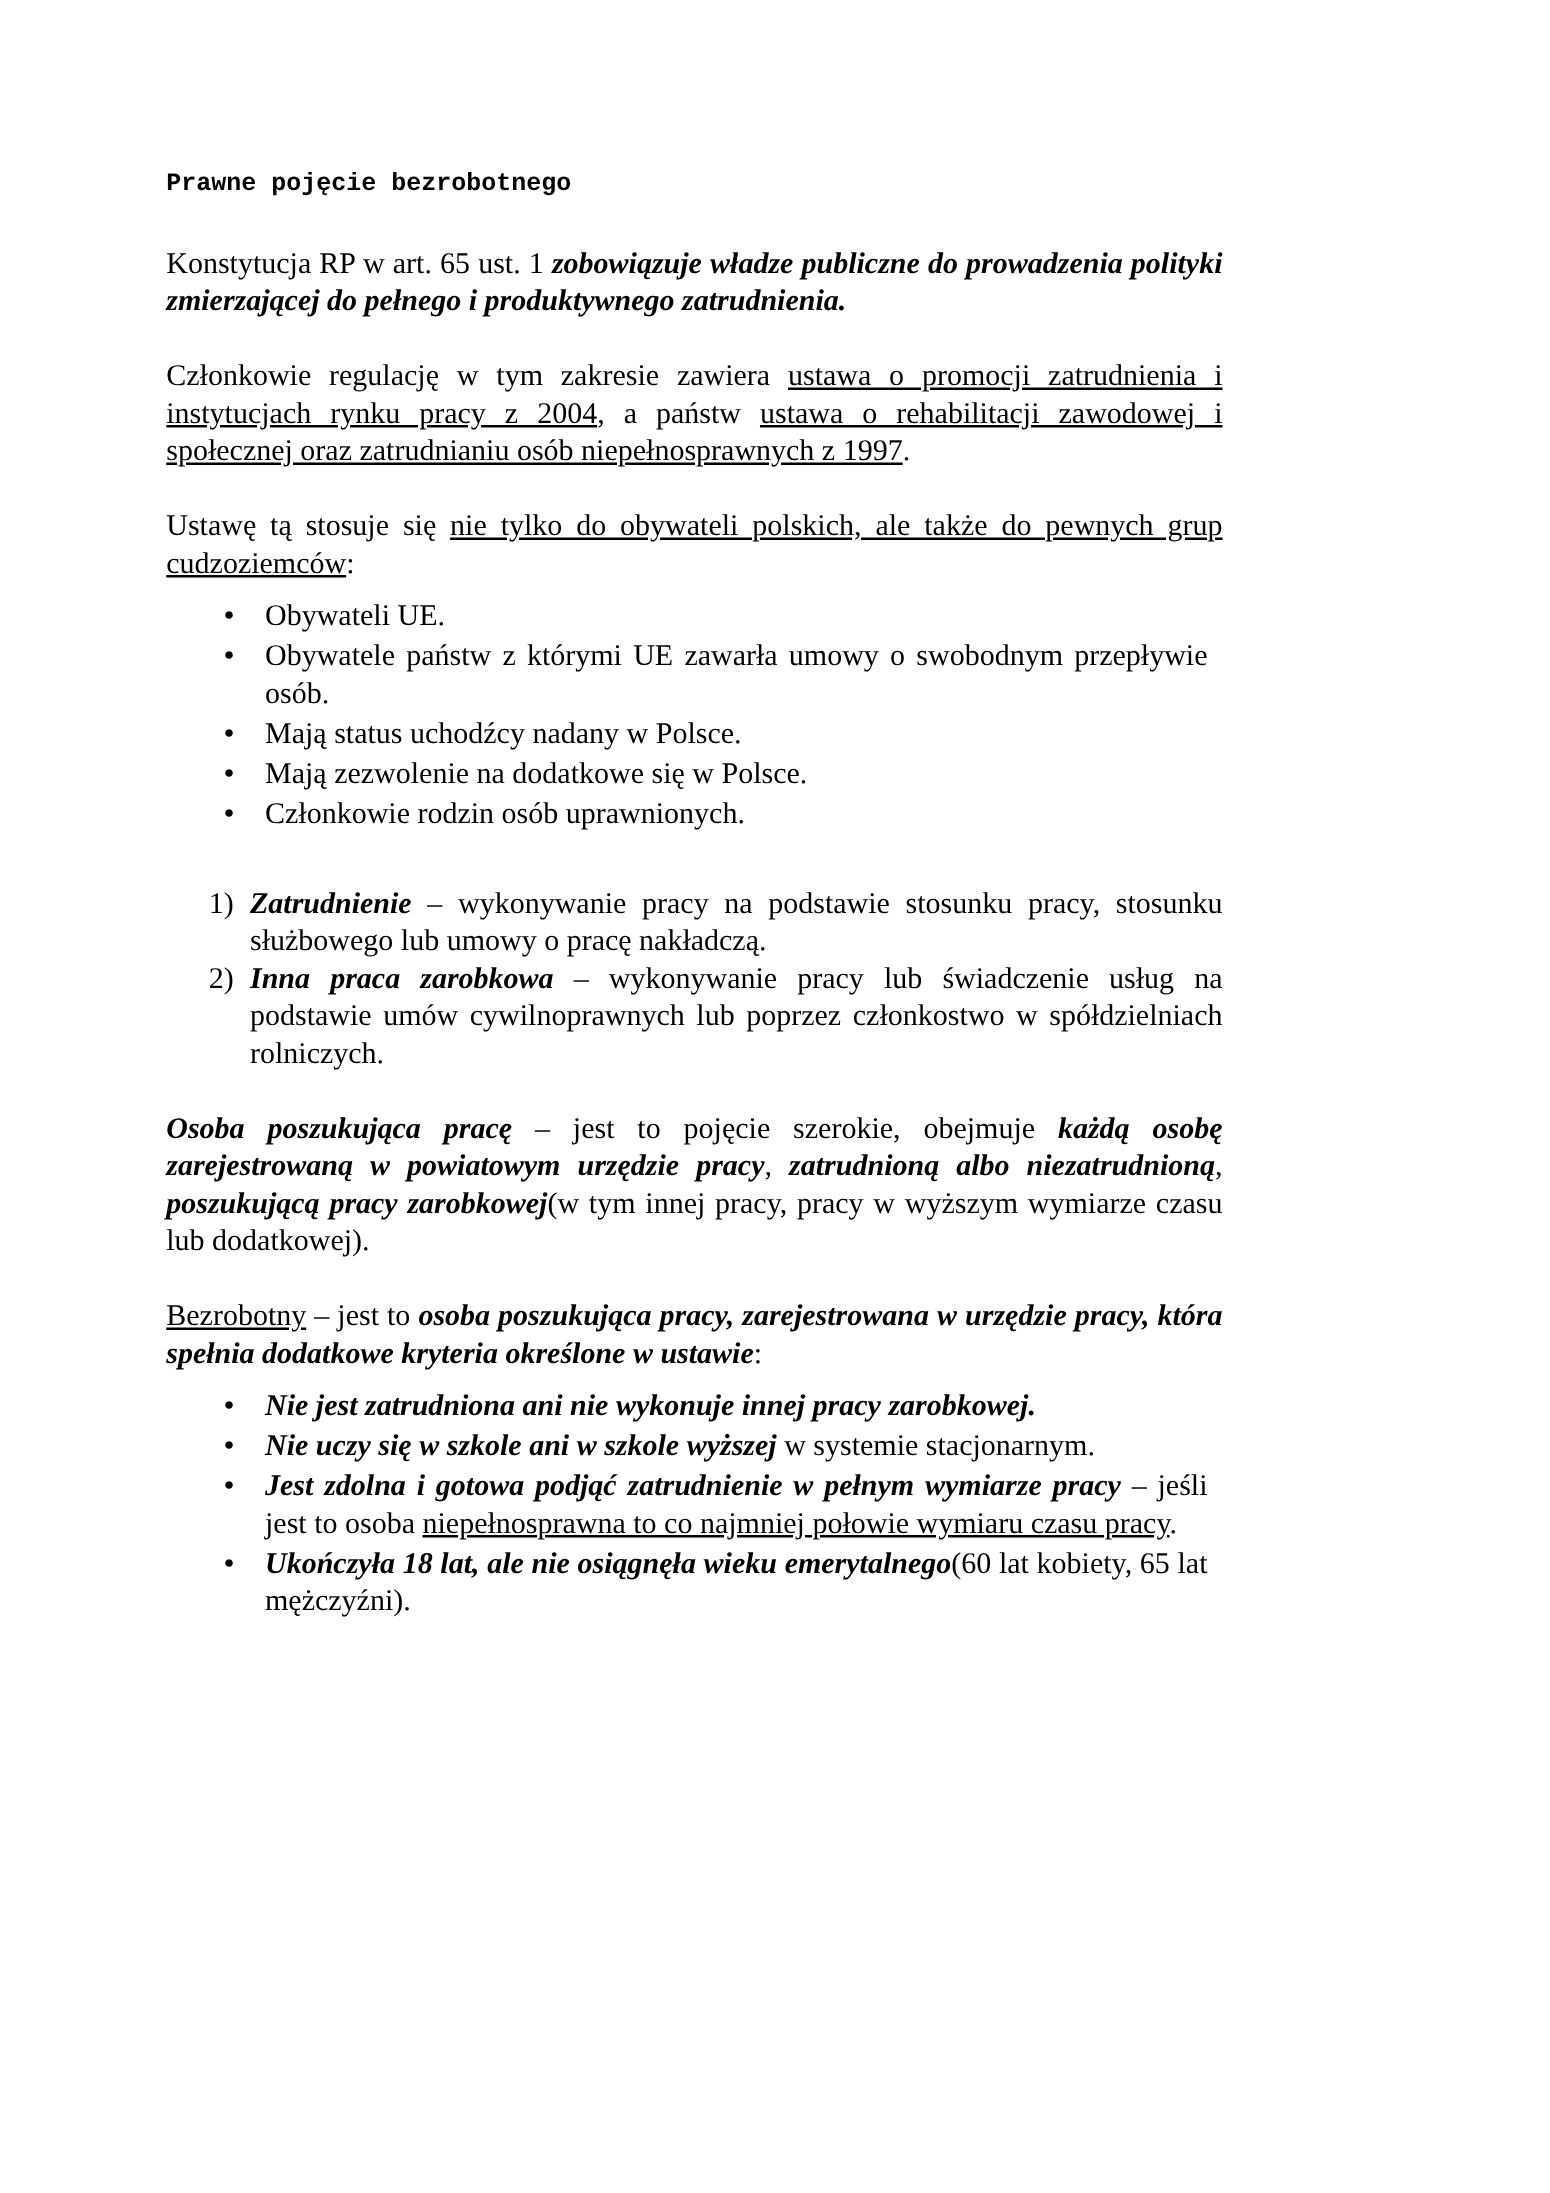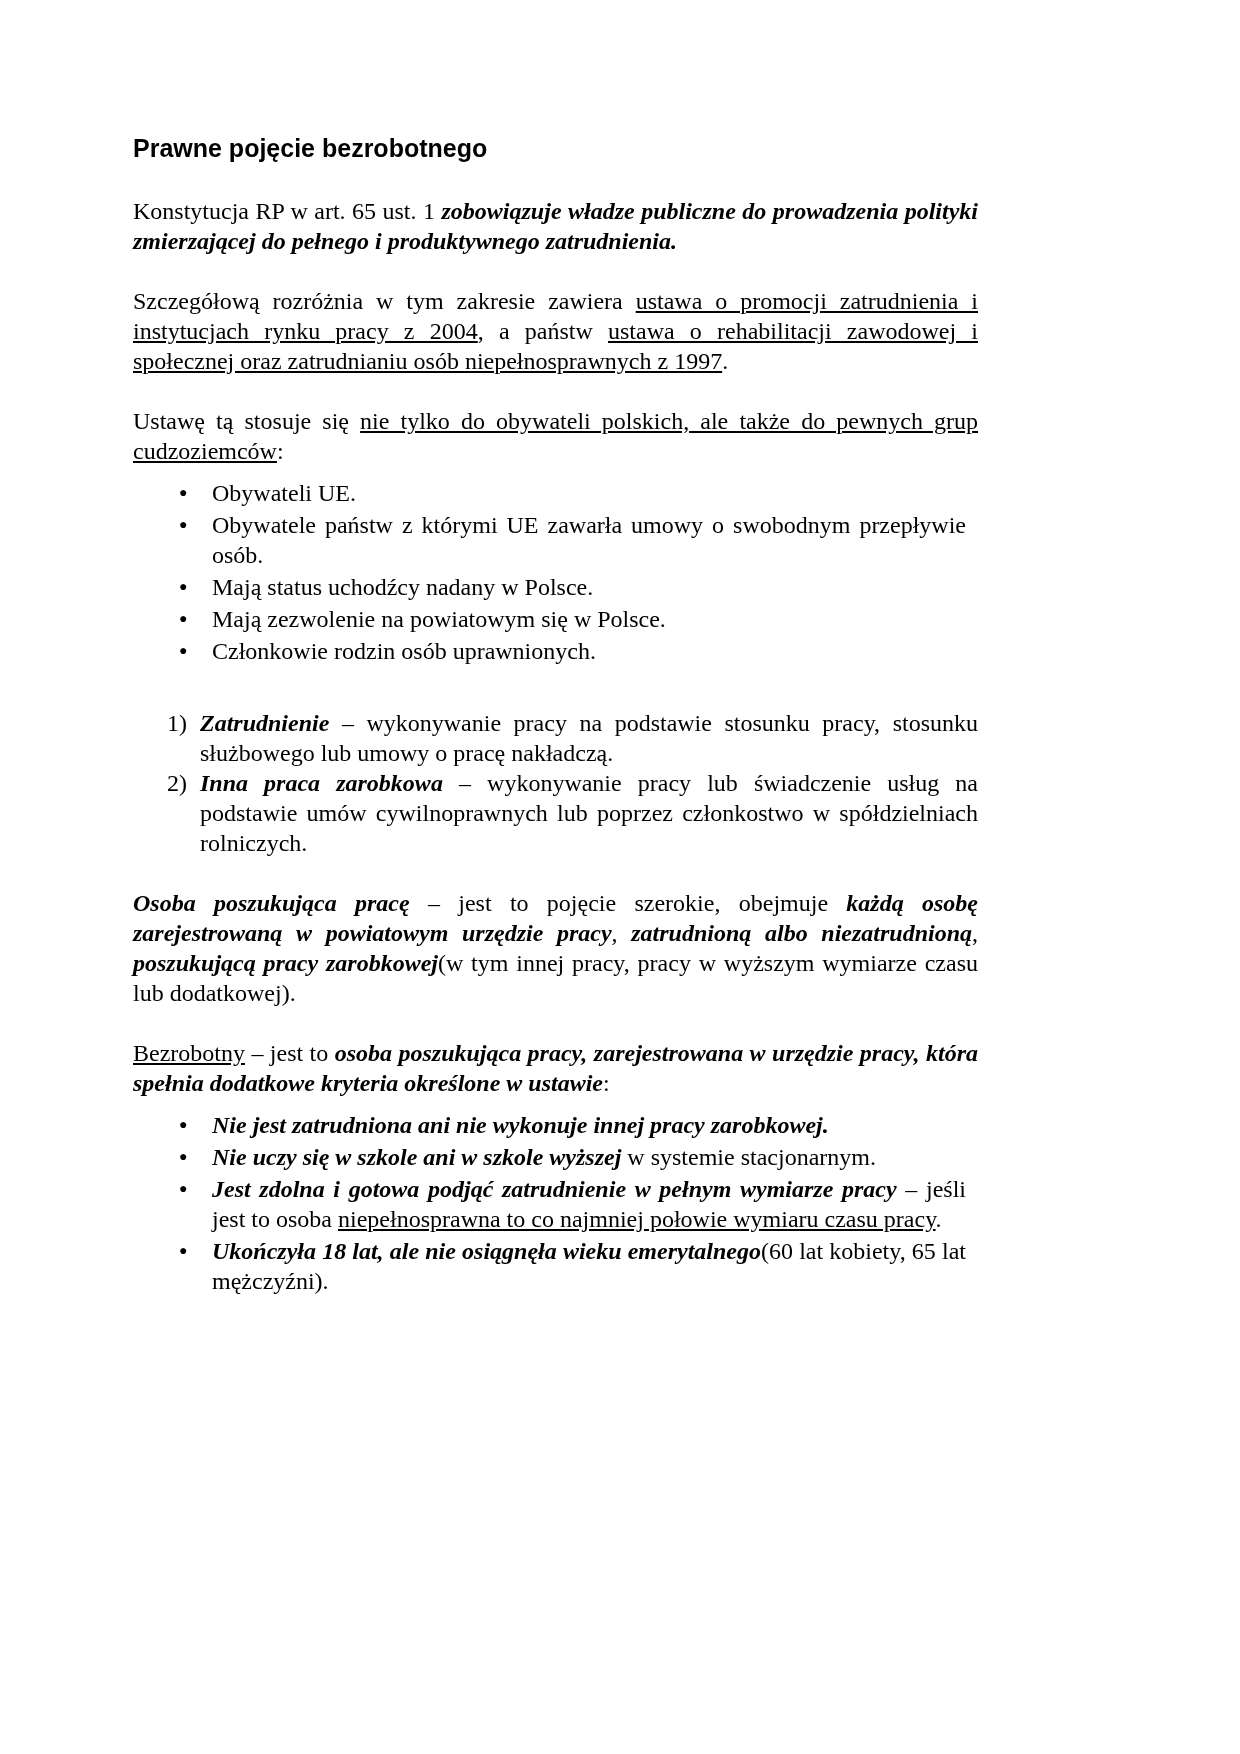--- a/index.html
+++ b/index.html
@@ -1,18 +1,18 @@
 <!DOCTYPE html>
 <html><head>
 <meta charset="utf-8">
 <style>
   html, body { margin: 0; padding: 0; background: #ffffff; }
   body { width: 1240px; height: 1754px; position: relative; overflow: hidden; color: #000; }
   .page { position: absolute; left: 133px; top: 130px; width: 845px; font-family: "Liberation Serif", "DejaVu Serif", serif; font-size: 24px; line-height: 30px; }
-  .title { font-family: Liberation Sans, sans-serif; font-weight: bold; font-size: 25px; line-height: 36px; margin: 0 0 30px 0; }
+  .title { font-family: Liberation Mono, monospace; font-weight: bold; font-size: 20px; line-height: 36px; margin: 0 0 30px 0; }
   p { margin: 0; text-align: justify; }
   .gap { height: 30px; }
   .bi { font-weight: bold; font-style: italic; }
   .u { text-decoration: underline; }
   .b { font-weight: normal; }
   ul.bul { list-style: none; margin: 12px; padding: 0; }
   ul.bul li { position: relative; padding-left: 67px; text-align: justify; line-height: 30px; margin-bottom: 2px; }
   ul.bul li::before { content: "\25CF"; position: absolute; left: 34px; top: 0; font-size: 14px; }
   ol.num { list-style: none; margin: 0; padding: 0; }
   ol.num li { position: relative; padding-left: 67px; text-align: justify; }
@@ -20,29 +20,29 @@
 </style>
 </head>
 <body>
 
 <div class="page">
   <h1 class="title">Prawne pojęcie bezrobotnego</h1>
 
   <p><span>Konstytucja RP w art. 65 ust. 1 </span><span class="bi">zobowiązuje władze publiczne do prowadzenia polityki zmierzającej do pełnego i produktywnego zatrudnienia.</span></p>
   <div class="gap"></div>
 
-  <p><span>Szczegółową rozróżnia w tym zakresie zawiera </span><span class="u">ustawa o promocji zatrudnienia i instytucjach rynku pracy z 2004</span><span>, a państw </span><span class="u">ustawa o rehabilitacji zawodowej i społecznej oraz zatrudnianiu osób niepełnosprawnych z 1997</span><span>.</span></p>
+  <p><span>Członkowie regulację w tym zakresie zawiera </span><span class="u">ustawa o promocji zatrudnienia i instytucjach rynku pracy z 2004</span><span>, a państw </span><span class="u">ustawa o rehabilitacji zawodowej i społecznej oraz zatrudnianiu osób niepełnosprawnych z 1997</span><span>.</span></p>
   <div class="gap"></div>
 
   <p><span>Ustawę tą stosuje się </span><span class="u">nie tylko do obywateli polskich, ale także do pewnych grup cudzoziemców</span><span>:</span></p>
   <ul class="bul">
     <li>Obywateli UE.</li>
     <li>Obywatele państw z którymi UE zawarła umowy o swobodnym przepływie osób.</li>
     <li>Mają status uchodźcy nadany w Polsce.</li>
-    <li>Mają zezwolenie na powiatowym się w Polsce.</li>
+    <li>Mają zezwolenie na dodatkowe się w Polsce.</li>
     <li>Członkowie rodzin osób uprawnionych.</li>
   </ul>
   <div class="gap"></div>
 
   <ol class="num">
     <li><span class="n">1)</span><span class="bi">Zatrudnienie</span><span> – wykonywanie pracy na podstawie stosunku pracy, stosunku służbowego lub umowy o pracę nakładczą.</span></li>
     <li><span class="n">2)</span><span class="bi">Inna praca zarobkowa</span><span> – wykonywanie pracy lub świadczenie usług na podstawie umów cywilnoprawnych lub poprzez członkostwo w spółdzielniach rolniczych.</span></li>
   </ol>
   <div class="gap"></div>
 

